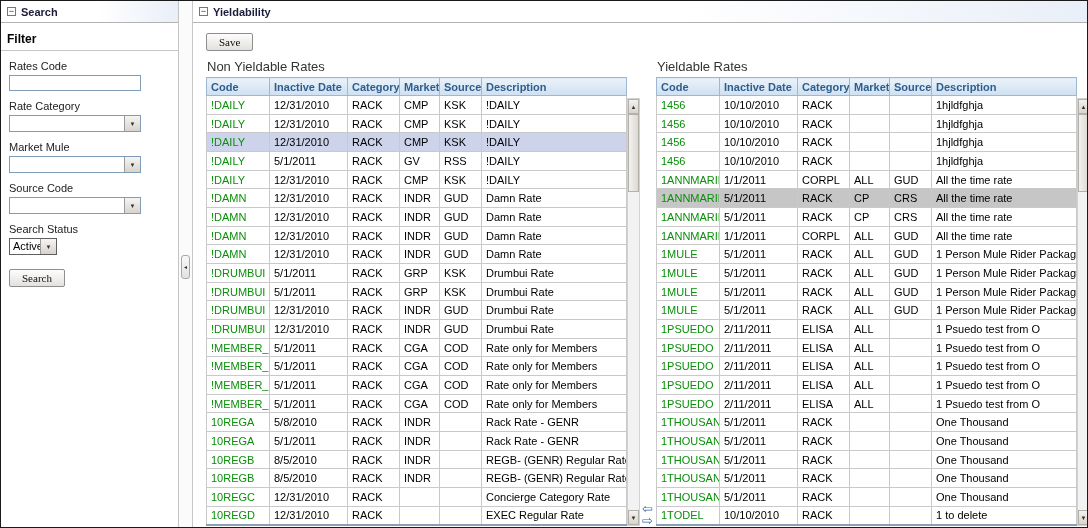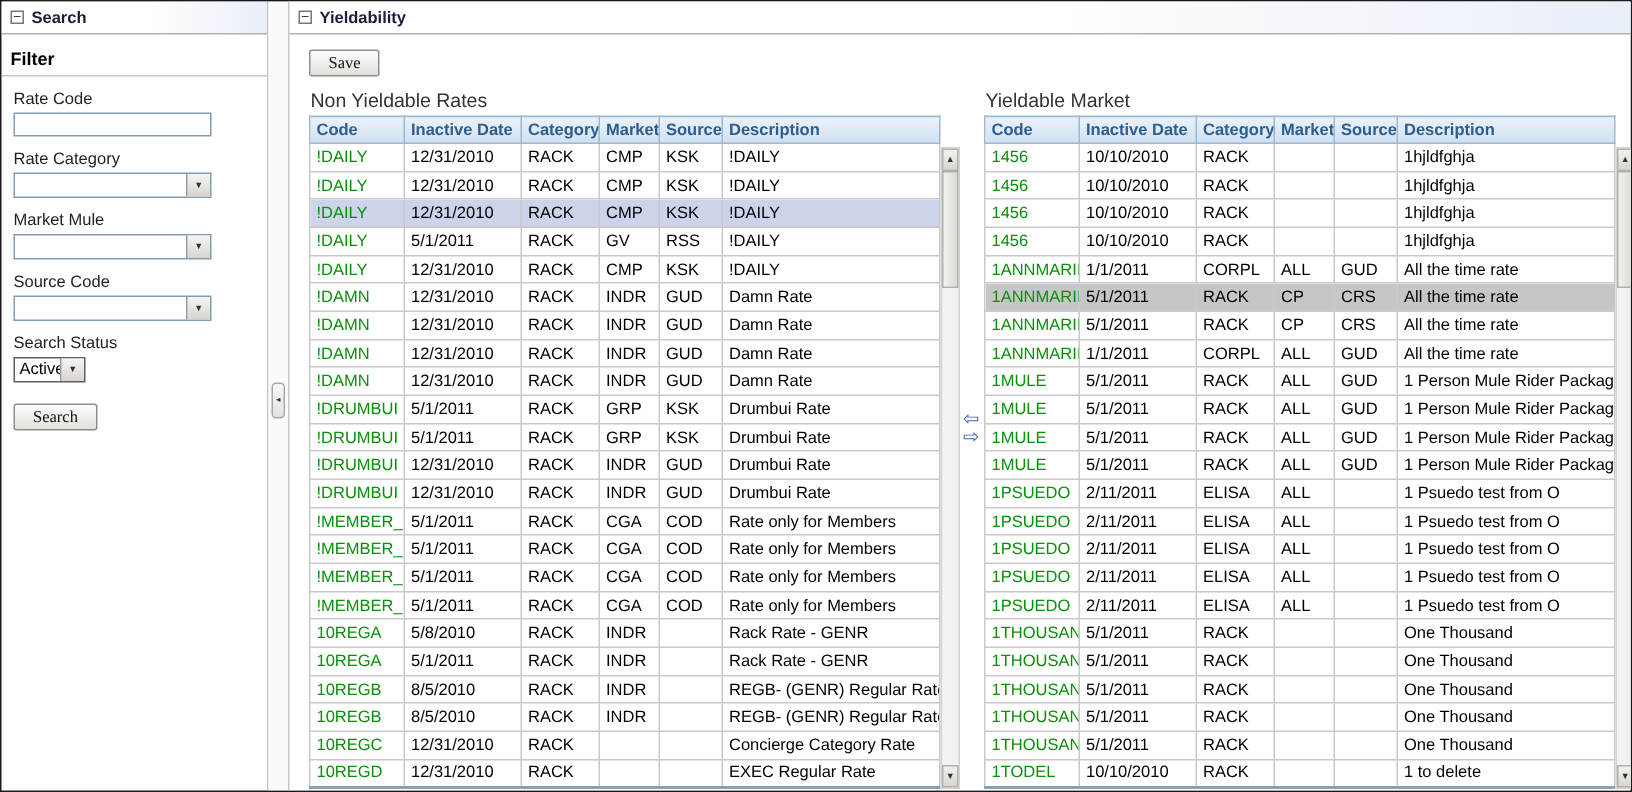--- a/index.html
+++ b/index.html
@@ -67,21 +67,21 @@
     position:absolute; left:2px; top:254px; width:9px; height:24px;
     border:1px solid #a8a8a8; border-radius:3px;
     background:linear-gradient(#f8f8f8,#e2e2e2);
     display:flex; align-items:center; justify-content:center;
     font-size:5px; color:#333;
   }
 
   
   .main { flex:1; display:flex; flex-direction:column; background:#fff; }
   .main-content { padding:10px 0 0 13px; }
-  .tables-row { display:flex; margin-top:8px; }
+  .tables-row { display:flex; margin-top:8px;align-items:flex-end; }
   .table-sect { width:433px; flex:0 0 auto; }
   .sect-title { font-size:13px; color:#333; margin:0 0 3px 1px; height:15px; }
   .table-wrap { display:flex; }
 
   table.grid {
     width:420px; table-layout:fixed; border-collapse:collapse;
     background:#fff; font-size:11px;border-radius:20px;
   }
   table.grid th {
     background:linear-gradient(#eaf2fa,#cfe0f0);
@@ -135,21 +135,21 @@
 <div class="frame">
 
   <div class="sidebar">
     <div class="panel-header">
       <span class="boxminus">−</span>
       <span>Search</span>
     </div>
     <div class="filter-title">Filter</div>
     <div class="fields">
 
-      <label class="field-label">Rate Code</label>
+      <label class="field-label">Rates Code</label>
       <input class="text-input" type="text" value="" style="">
 
       <label class="field-label">Rate Category</label>
       <div class="combo">
         <span class="val"></span>
         <span class="dd-btn">▼</span>
       </div>
 
       <label class="field-label">Market Mule</label>
       <div class="combo">
@@ -406,21 +406,21 @@
             </div>
           </div>
         </div>
 
         <div class="arrows-col">
           <button class="xfer-btn">⇦</button>
           <button class="xfer-btn">⇨</button>
         </div>
 
         <div class="table-sect">
-          <div class="sect-title">Yieldable Market</div>
+          <div class="sect-title">Yieldable Rates</div>
           <div class="table-wrap">
             <table class="grid" id="y-table">
               <colgroup>
                   <col class="c1">
                   <col class="c2">
                   <col class="c3">
                   <col class="c4">
                   <col class="c5">
                   <col class="c6">
                 </colgroup>

